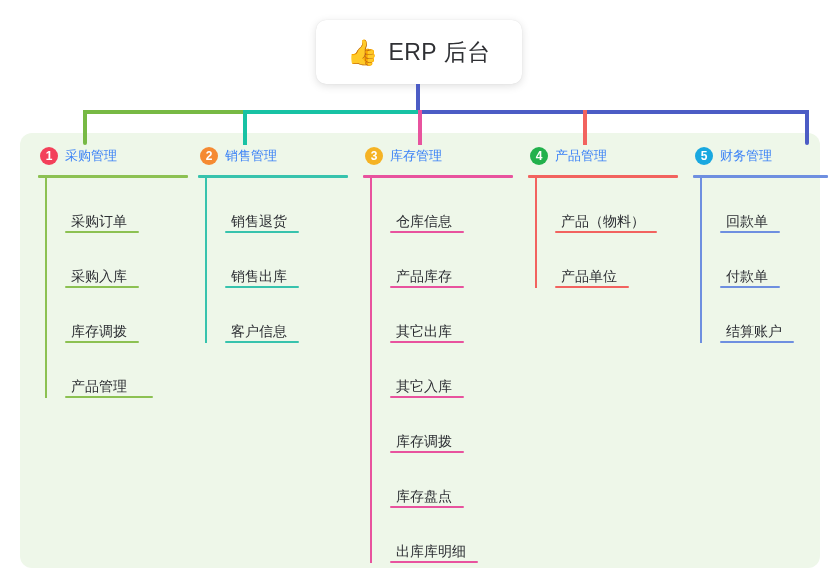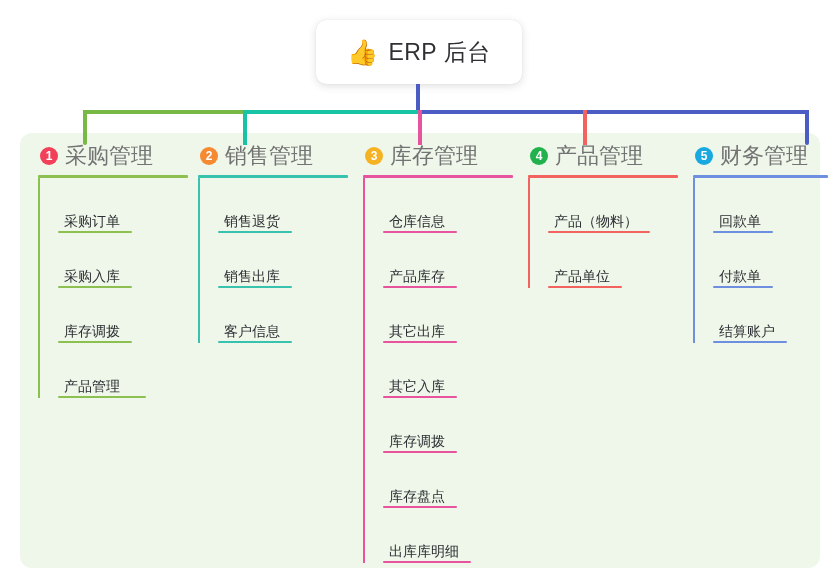--- a/index.html
+++ b/index.html
@@ -92,33 +92,34 @@
     height: 18px;
     border-radius: 50%;
     color: #ffffff;
     font-size: 12px;
     line-height: 18px;
     text-align: center;
     font-weight: 700;
     flex: 0 0 auto;
   }
   .col-title {
-    font-size: 22px;
-    color: #737373;
+    font-size: 13px;
+    color: #3b82f6;
     white-space: nowrap;
   }
   .head-rule {
     height: 3px;
     margin-top: 6px;
     border-radius: 1px;
   }
 
   
   .items {
     position: relative;
+    margin-left: 7px;
     padding-left: 20px;
   }
   .spine {
     position: absolute;
     left: 0;
     top: 0;
     bottom: 0;
     width: 2px;
   }
   .item {

